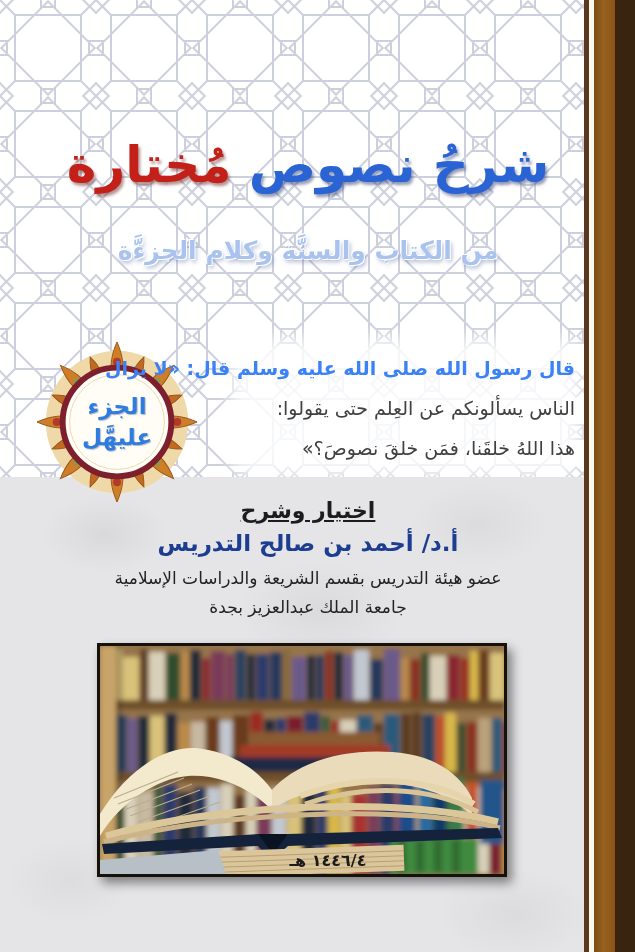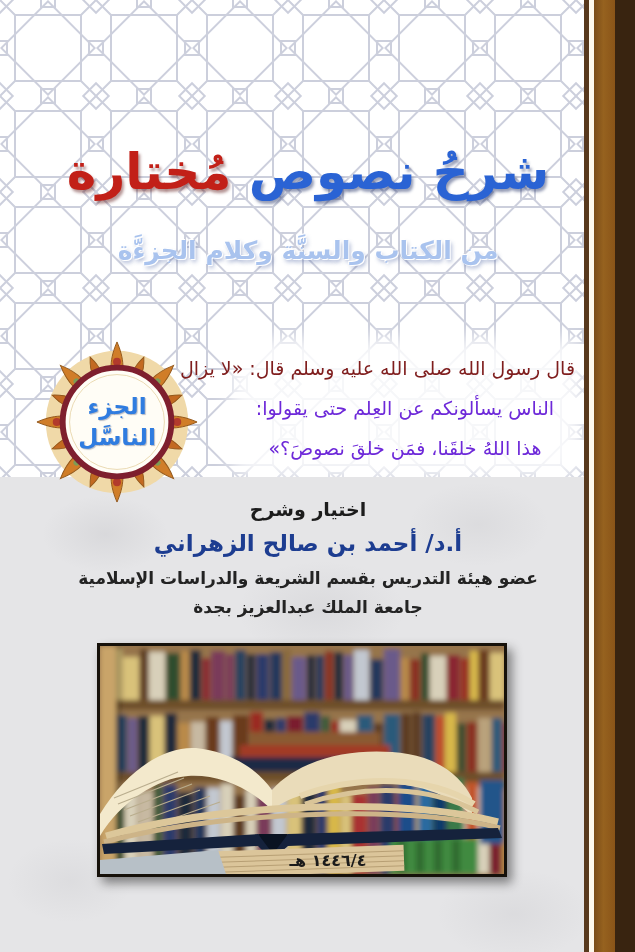--- a/index.html
+++ b/index.html
@@ -20,32 +20,32 @@
        radial-gradient(ellipse 90px 60px at 12% 85%, rgba(110,110,118,.07), transparent 70%),
        radial-gradient(ellipse 110px 65px at 88% 92%, rgba(110,110,118,.08), transparent 70%);}
   
   .sidebar{position:absolute;top:0;right:0;width:51px;height:952px;display:flex;}
   .s-line{width:5px;background:#58391d;}
   .s-gap{width:5px;background:#fdf8ec;}
   .s-mid{width:21px;background:linear-gradient(90deg,#7a4c18,#96621f 45%,#8a5418);}
   .s-dark{width:20px;background:#392410;}
   
   .ctr{position:absolute;left:16px;width:584px;text-align:center;direction:rtl;}
-  .title{top:136px;font-size:50px;font-weight:bold;letter-spacing:-1px;margin-top:7px;}
+  .title{top:136px;font-size:50px;font-weight:bold;letter-spacing:-1px;}
   .t-blue{color:#2a63d4;text-shadow:2px 3px 3px rgba(25,40,95,.45);}
   .t-red{color:#c22018;text-shadow:2px 3px 3px rgba(90,20,20,.45);}
   .subtitle{top:236px;font-size:25px;font-weight:bold;color:#a9c3ee;
     text-shadow:1px 1px 0 #ffffff,-1px -1px 0 #ffffff,2px 3px 4px rgba(70,95,160,.45);}
   .hadith{position:absolute;top:348px;right:60px;width:340px;direction:rtl;text-align:center;
           font-size:19px;line-height:40px;font-weight:500;}
-  .hadith .h-intro{color:#7f1d1d;white-space:nowrap;}
-  .hadith .h-green{color:#6d28d9;white-space:nowrap;}
-  .byline-label{top:498px;font-size:19px;font-weight:bold;color:#1c1c1c;}
+  .hadith .h-intro{color:#3b82f6;white-space:nowrap;font-weight:bold;}
+  .hadith .h-green{color:#404040;white-space:nowrap;text-align:right;}
+  .byline-label{top:498px;font-size:22px;font-weight:bold;color:#1c1c1c;text-decoration:underline;}
   .author{top:530px;font-size:23px;font-weight:bold;color:#1d3d91;}
-  .affil{font-size:17px;font-weight:bold;color:#232323;}
+  .affil{font-size:17px;font-weight:normal;color:#232323;}
   .affil1{top:568px;} .affil2{top:597px;}
   .date{top:851px;font-size:16px;font-weight:bold;color:#1b1b1b;transform:translateX(20px);}
   
   .badge{position:absolute;left:33px;top:338px;width:168px;height:168px;}
   .badge svg{position:absolute;inset:0;width:100%;height:100%;}
   .badge-text{position:absolute;inset:0;display:flex;flex-direction:column;align-items:center;
               justify-content:center;gap:2px;direction:rtl;font-size:23px;font-weight:bold;
               color:#2f7ce0;text-shadow:1px 1px 1px rgba(10,30,80,.3);line-height:1.25;}
   
   .photo{position:absolute;left:97px;top:643px;width:404px;height:228px;border:3px solid #16110a;
@@ -123,32 +123,32 @@
         <circle cx="85" cy="27" r="3" fill="#7d9c55" transform="rotate(45 85 85)"></circle>
         <circle cx="85" cy="27" r="3" fill="#7d9c55" transform="rotate(135 85 85)"></circle>
         <circle cx="85" cy="27" r="3" fill="#7d9c55" transform="rotate(225 85 85)"></circle>
         <circle cx="85" cy="27" r="3" fill="#7d9c55" transform="rotate(315 85 85)"></circle>
       </g>
       <circle cx="85" cy="85" r="55" fill="#fffdf6" stroke="#7e1f2e" stroke-width="6"></circle>
       <circle cx="85" cy="85" r="48" fill="none" stroke="#ead9b2" stroke-width="1"></circle>
     </svg>
     <div class="badge-text">
       <div>الجزء</div>
-      <div>الناسَّل</div>
+      <div>عليهَّل</div>
     </div>
   </div>
 
   <div class="hadith">
     <div class="h-intro">قال رسول الله صلى الله عليه وسلم قال: «لا يزال</div>
     <div class="h-green">الناس يسألونكم عن العِلم حتى يقولوا:</div>
     <div class="h-green">هذا اللهُ خلقَنا، فمَن خلقَ نصوصَ؟»</div>
   </div>
 
   <div class="ctr byline-label">اختيار وشرح</div>
-  <div class="ctr author">أ.د/ أحمد بن صالح الزهراني</div>
+  <div class="ctr author">أ.د/ أحمد بن صالح التدريس</div>
   <div class="ctr affil affil1">عضو هيئة التدريس بقسم الشريعة والدراسات الإسلامية</div>
   <div class="ctr affil affil2">جامعة الملك عبدالعزيز بجدة</div>
 
   <div class="photo">
     <svg viewBox="0 0 404 228" preserveAspectRatio="none">
       <defs>
           <filter id="blurf" x="-5%" y="-5%" width="110%" height="110%">
             <feGaussianBlur stdDeviation="2.6"></feGaussianBlur>
           </filter>
         </defs>

